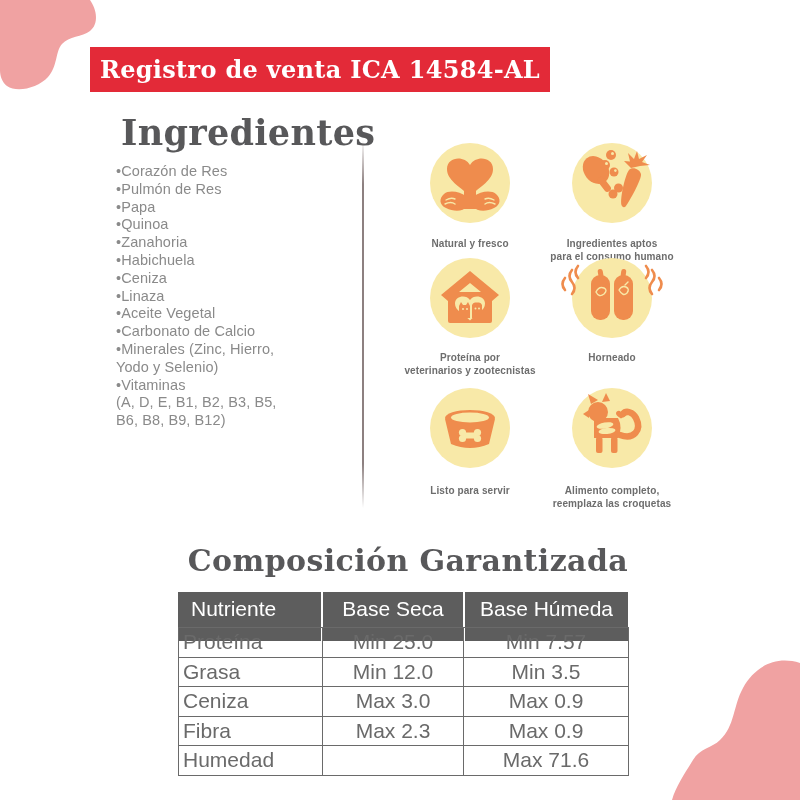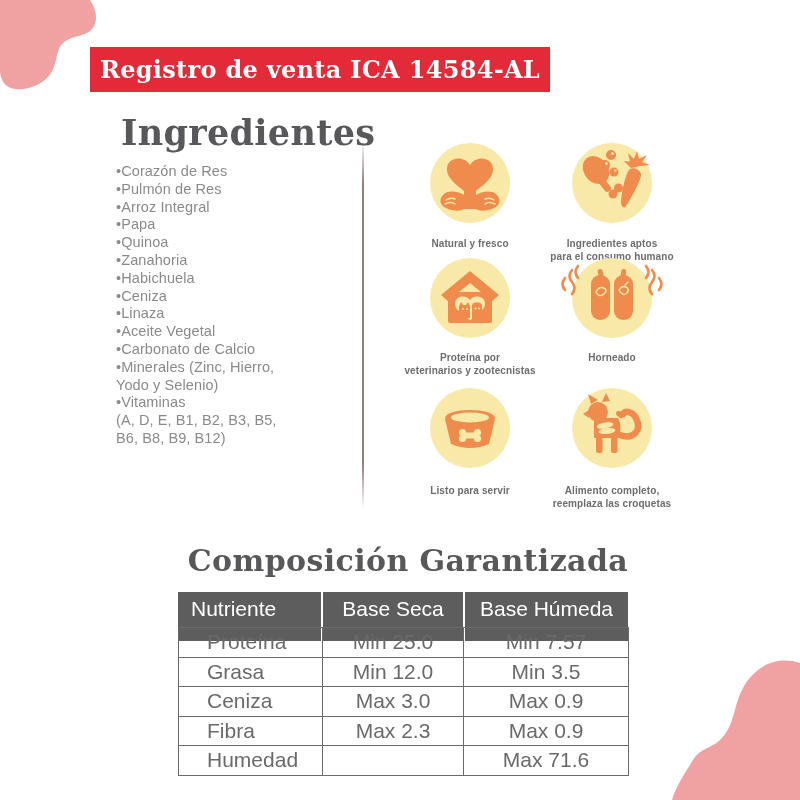--- a/index.html
+++ b/index.html
@@ -46,42 +46,41 @@
   .t-head{position:absolute;left:178px;top:592px;width:450px;height:49px;
           display:grid;grid-template-columns:143px 140px 163px;column-gap:2px;}
   .t-head .hc{background:var(--table-header-bg,#5D5D5D);color:#fff;font-size:21px;
               line-height:33px;text-align:center;}
   .t-head .hc:first-child{text-align:left;padding-left:13px;box-sizing:border-box;}
   .t-body{position:absolute;left:178px;top:627px;width:450px;
           border-collapse:collapse;table-layout:fixed;}
   .t-body td{border:1.5px solid var(--table-border,#6A6A6A);height:28.5px;
              font-size:21px;color:var(--table-text,#6A6A6A);text-align:center;
              padding:0;overflow:hidden;}
-  .t-body td:first-child{text-align:left;padding-left:28px;}
+  .t-body td:first-child{text-align:left;padding-left:4px;}
 </style>
 </head>
 <body>
 
 <div class="stage">
 
   <svg class="blob-tl" width="110" height="100" viewBox="0 0 110 100">
     <path class="pink" d="M0,0 L90,0 C97,10 99,24 90,31 C82,37 69,36 62,44 C55,52 58,66 48,77 C38,88 17,93 7,86 C2,82 0,76 0,70 Z"></path>
   </svg>
   <svg class="blob-br" width="130" height="140" viewBox="0 0 130 140">
     <path class="pink" d="M130,3 C104,-5 84,8 73,28 C63,46 65,66 50,80 C42,88 30,88 23,100 C15,113 6,126 2,140 L130,140 Z"></path>
   </svg>
 
   <div class="banner">Registro de venta ICA 14584-AL</div>
 
   <div class="ing-title">Ingredientes</div>
 
   <div class="ing-list">
       <div>•Corazón de Res</div>
       <div>•Pulmón de Res</div>
-      <div>•Arroz Integral</div>
       <div>•Papa</div>
       <div>•Quinoa</div>
       <div>•Zanahoria</div>
       <div>•Habichuela</div>
       <div>•Ceniza</div>
       <div>•Linaza</div>
       <div>•Aceite Vegetal</div>
       <div>•Carbonato de Calcio</div>
       <div>•Minerales (Zinc, Hierro,</div>
       <div>Yodo y Selenio)</div>

